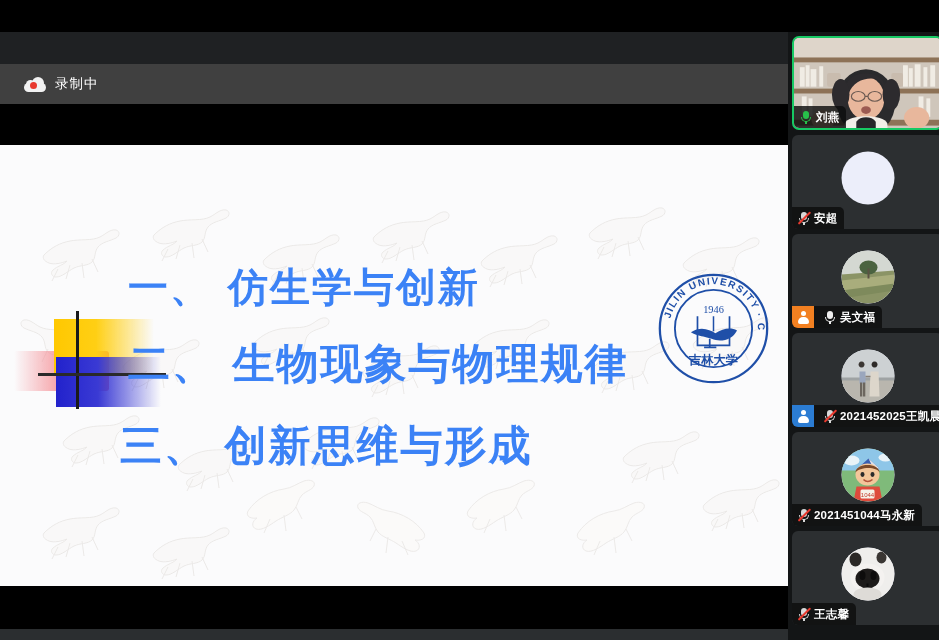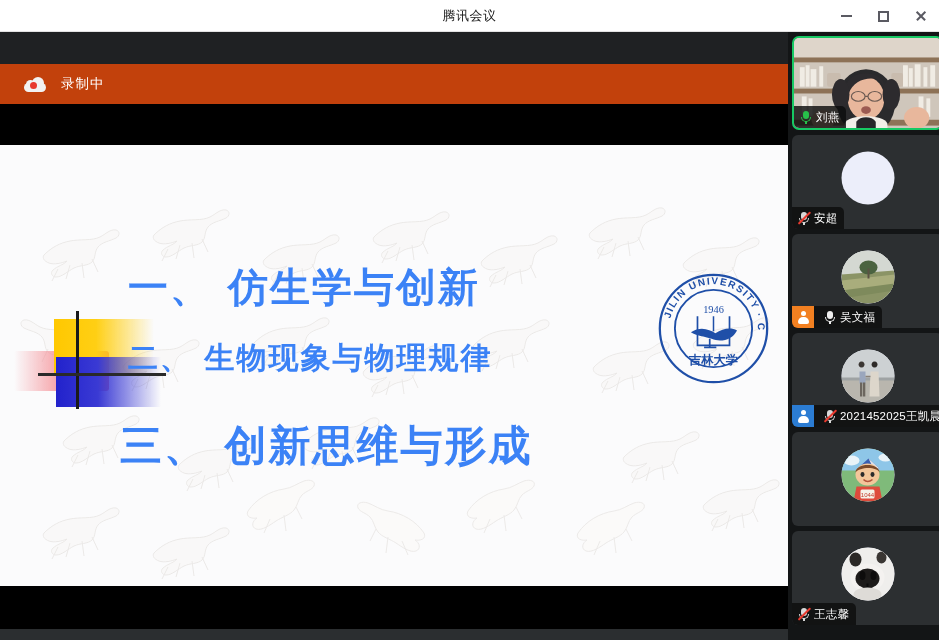--- a/index.html
+++ b/index.html
@@ -39,22 +39,22 @@
   .stage {
     position:absolute; left:0; top:32px; width:788px; height:608px;
     background:#000; overflow:hidden;
   }
   .stage-topbar {
     position:absolute; left:0; top:0; width:788px; height:32px;
     background:#1f2123;
   }
   .rec-pill {
     position:absolute; left:0; top:32px; height:40px; width:788px;
-    background:#c2410c;
-    display:flex; align-items:center; padding-left:24px; gap:15px;
+    background:#404040;
+    display:flex; align-items:center; padding-left:24px; gap:9px;
   }
   .cloud-icon { position:relative; width:22px; height:15px; display:block; }
   .cloud-icon .c-body {
     position:absolute; left:0; bottom:0; width:22px; height:9px;
     background:#f2f2f2; border-radius:5px 5px 5px 5px;
   }
   .cloud-icon .c-b1 {
     position:absolute; left:2px; top:3px; width:9px; height:9px;
     background:#f2f2f2; border-radius:50%;
   }
@@ -107,21 +107,21 @@
     position:absolute; left:0; top:122px; width:788px;
   }
   .sline {
     font-family:"DejaVu Sans","Liberation Sans",sans-serif;
     font-weight:bold;
     color:#3b82f6;
     white-space:nowrap;
     line-height:1.0;
   }
   .sline-1 { position:absolute; left:128px; top:0px;   font-size:40px; letter-spacing:2px; }
-  .sline-2 { position:absolute; left:128px; top:76px;  font-size:30px; letter-spacing:2px; }
+  .sline-2 { position:absolute; left:128px; top:76px;  font-size:42px; letter-spacing:2px; }
   .sline-3 { position:absolute; left:120px; top:158px; font-size:42px; letter-spacing:2px; }
 
   
   .stage-black { position:absolute; left:0; top:554px; width:788px; height:43px; background:#000; }
   .stage-bottombar {
     position:absolute; left:0; top:597px; width:788px; height:43px; background:#2b2e30;
   }
 
   
   .rail {
@@ -138,20 +138,21 @@
   .avatar-circle {
     position:absolute; left:50%; top:46%; transform:translate(-50%,-50%);
     width:53px; height:53px; border-radius:50%; overflow:hidden;
     background:#eceefa;
   }
   .nametag {
     position:absolute; left:0; bottom:0; height:22px;
     background:rgba(12,13,14,.82);
     display:flex; align-items:center; gap:4px; padding:0 7px 0 0;
     border-radius:0 5px 0 5px;
+    font-weight:bold;
   }
   .badge {
     width:22px; height:22px; display:flex; align-items:center; justify-content:center;
     flex:0 0 auto;
   }
   .badge.host { background:#f28021; }
   .badge.cohost { background:#2b7cd3; }
   .person-glyph { position:relative; width:13px; height:13px; display:block; }
   .person-glyph .head {
     position:absolute; left:4px; top:0px; width:5px; height:5px;
@@ -184,34 +185,20 @@
     position:absolute; left:-1px; top:7px; width:17px; height:2.2px;
     background:#e8392e; transform:rotate(-45deg); border-radius:1px; z-index:4;
   }
   .pname { font-size:11.5px; color:#fff; white-space:nowrap; letter-spacing:.2px; }
 </style>
 </head>
 <body>
 
 <div id="app">
 
-  <div class="titlebar">
-    <div class="titlebar-title">腾讯会议</div>
-    <div class="winbtns">
-      <div class="winbtn">
-        <span class="min-glyph"></span>
-      </div>
-      <div class="winbtn">
-        <span class="max-glyph"></span>
-      </div>
-      <div class="winbtn close">
-        <span class="close-glyph"></span>
-      </div>
-    </div>
-  </div>
 
   <div class="stage">
 
     <div class="stage-topbar"></div>
 
     <div class="rec-pill">
       <span class="cloud-icon">
         <span class="c-b1"></span>
           <span class="c-b2"></span>
           <span class="c-body"></span>
@@ -445,20 +432,29 @@
           <ellipse cx="26" cy="26" rx="12" ry="11" fill="#f3c69a"></ellipse>
           <path d="M14,24 C14,14 38,14 38,24 C36,18 18,18 14,24 Z" fill="#7a4a2a"></path>
           <ellipse cx="21" cy="26" rx="2" ry="2.4" fill="#2b2b2b"></ellipse>
           <ellipse cx="31" cy="26" rx="2" ry="2.4" fill="#2b2b2b"></ellipse>
           <path d="M22,31 Q26,35 31,31" stroke="#b5543c" stroke-width="1.6" fill="none"></path>
           <path d="M15,38 L38,38 L41,53 L12,53 Z" fill="#de4b3c"></path>
           <rect x="19" y="41" width="14" height="9" rx="1.5" fill="#f6f2e8"></rect>
           <text x="26" y="48" text-anchor="middle" font-size="6" font-family="'Liberation Sans',sans-serif" fill="#c23b2c">1044</text>
         </svg>
       </div>
+      <div class="nametag">
+        <span class="mic off">
+          <span class="cap"></span>
+            <span class="arc"></span>
+            <span class="stem"></span>
+            <span class="slash"></span>
+        </span>
+        <span class="pname">2021451044马永新</span>
+      </div>
     </div>
 
     <div class="tile">
       <div class="avatar-circle">
         <svg viewBox="0 0 53 53">
           <rect width="53" height="53" fill="#efeeec"></rect>
           <ellipse cx="26" cy="30" rx="17" ry="14" fill="#f4f2f0"></ellipse>
           <ellipse cx="26" cy="31" rx="12" ry="10" fill="#1d1b1a"></ellipse>
           <ellipse cx="21" cy="28" rx="3" ry="4.5" fill="#0d0c0c"></ellipse>
           <ellipse cx="32" cy="28" rx="3" ry="4.5" fill="#0d0c0c"></ellipse>

